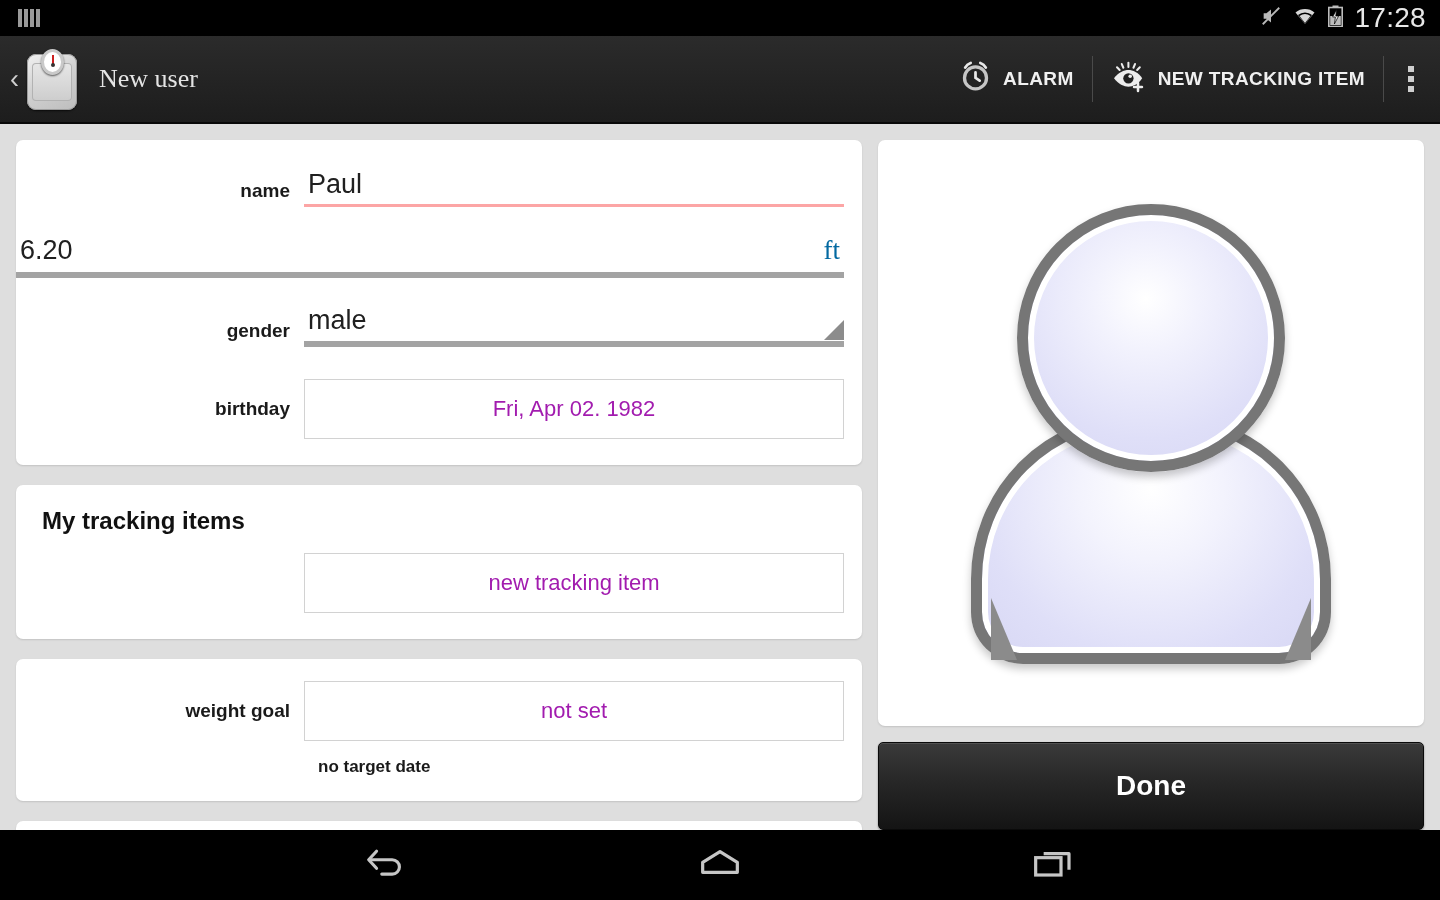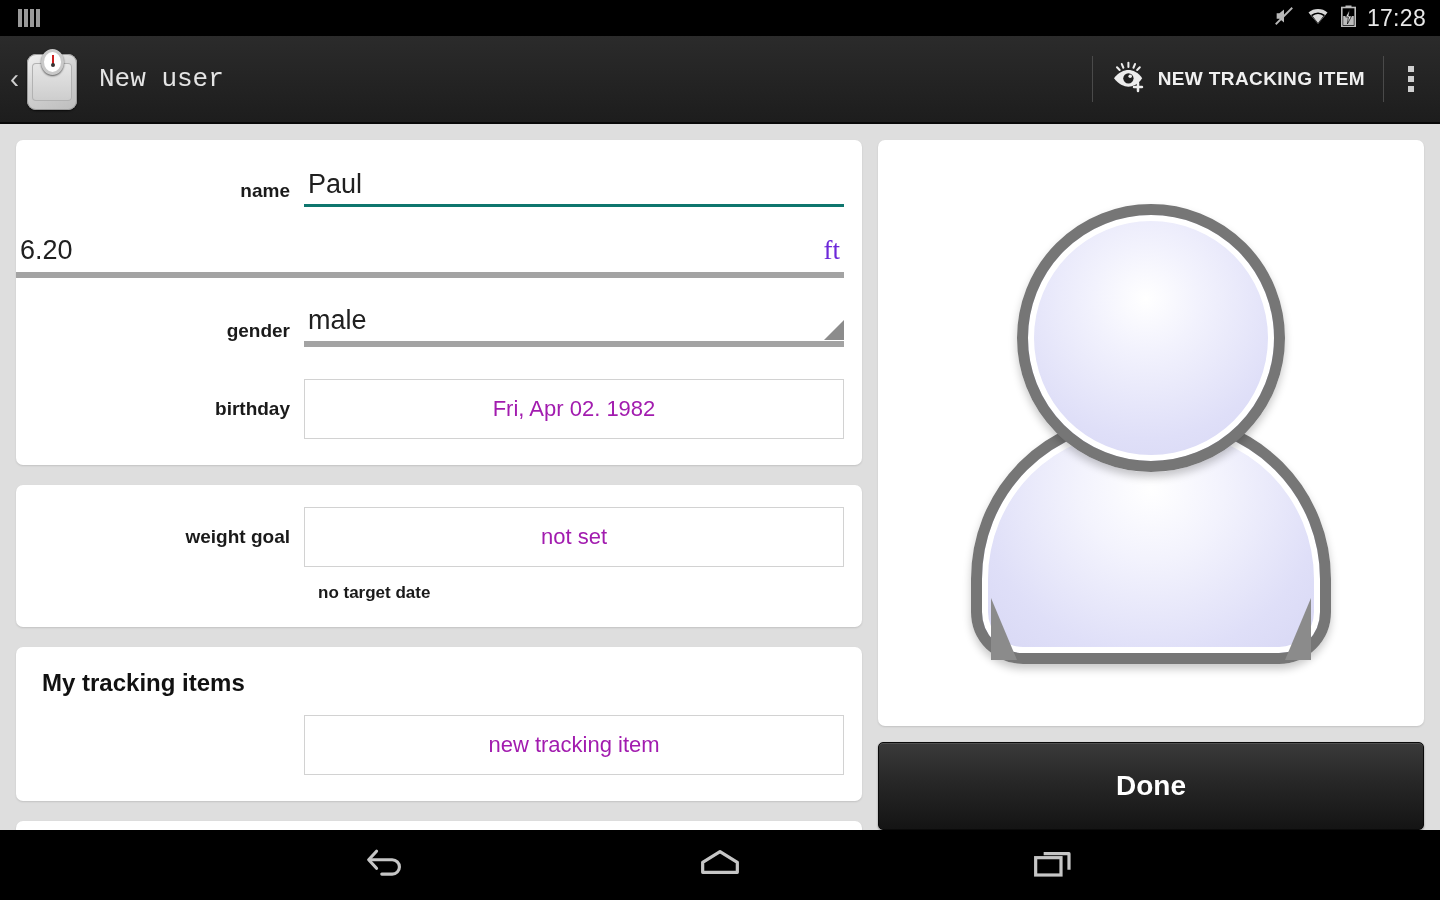--- a/index.html
+++ b/index.html
@@ -29,21 +29,21 @@
     align-items: center;
     justify-content: space-between;
     padding: 0 14px 0 18px;
   }
   .status-left { display: flex; align-items: center; gap: 10px; }
   .status-right { display: flex; align-items: center; gap: 11px; }
   .notif-bars { display: flex; gap: 2px; align-items: flex-end; height: 18px; }
   .notif-bars i { display: block; width: 4px; height: 18px; background: #9a9a9a; }
   .status-time {
     color: #e8e8e8;
-    font-size: 23px;
+    font-size: 28px;
     letter-spacing: .3px;
     font-family: "Liberation Sans", sans-serif;
   }
 
   
   #action-bar {
     position: absolute;
     top: 36px; left: 0;
     width: 1440px; height: 88px;
     background: #1f1f1f;
@@ -101,21 +101,21 @@
     left: 50%; top: 11px;
     width: 4px; height: 4px;
     border-radius: 50%;
     background: #333;
     transform: translateX(-50%);
   }
   #ab-title {
     color: #e4e4e4;
     font-size: 26px;
     margin-left: 18px;
-    font-family: Liberation Mono, monospace;
+    font-family: Liberation Serif, serif;
   }
   #ab-actions {
     margin-left: auto;
     display: flex;
     align-items: stretch;
     height: 58px;
   }
   .ab-action {
     display: flex;
     align-items: center;
@@ -188,25 +188,25 @@
   
   .u-input {
     position: relative;
     flex: 1;
     margin-right: 18px;
     padding: 2px 4px 6px 4px;
     border-bottom: 6px solid #a3a3a3;
     display: flex;
     align-items: baseline;
   }
-  .u-input.focused { border-bottom: 3px solid #0f766e; }
+  .u-input.focused { border-bottom: 3px solid #fca5a5; }
   .u-input .unit {
     margin-left: auto;
     font-size: 27px;
-    color: #6d28d9;
+    color: #0369a1;
     font-family: "Liberation Serif", serif;
   }
   .spinner-tri {
     position: absolute;
     right: 0; bottom: 1px;
     width: 0; height: 0;
     border-style: solid;
     border-width: 0 0 20px 20px;
     border-color: transparent transparent #8c8c8c transparent;
   }
@@ -370,20 +370,31 @@
       <span class="scale-dial">
         <span class="scale-needle"></span>
         <span class="scale-hub"></span>
       </span>
     </span>
 
     <span id="ab-title">New user</span>
 
     <div id="ab-actions">
 
+      <div class="ab-action">
+        <span>
+          <svg width="33" height="33" viewBox="0 0 24 24">
+            <circle cx="12" cy="13" r="8" class="ico-line" stroke="#e9e9e9"></circle>
+            <path d="M12 9v4l3 2" stroke="#e9e9e9" stroke-width="2" fill="none" stroke-linecap="round"></path>
+            <path d="M4.5 5.5 A7 7 0 0 1 8.5 2.2" stroke="#e9e9e9" stroke-width="2" fill="none" stroke-linecap="round"></path>
+            <path d="M19.5 5.5 A7 7 0 0 0 15.5 2.2" stroke="#e9e9e9" stroke-width="2" fill="none" stroke-linecap="round"></path>
+          </svg>
+        </span>
+        <span>ALARM</span>
+      </div>
 
       <div class="ab-sep"></div>
 
       <div class="ab-action">
         <span>
           <svg width="36" height="33" viewBox="0 0 30 26">
             <path d="M2.5 14.5 C6 9.5 11 7.5 14.5 7.5 C18 7.5 23 9.5 26 14.5 C23 19.5 18 21.5 14.5 21.5 C11 21.5 6 19.5 2.5 14.5 Z" fill="#ececec"></path>
             <circle cx="14.5" cy="14.5" r="4.3" fill="#1f1f1f"></circle>
             <circle cx="16" cy="12.8" r="1.5" fill="#ececec"></circle>
             <g stroke="#ececec" stroke-width="1.7" stroke-linecap="round">
@@ -439,34 +450,34 @@
             <span class="spinner-tri"></span>
           </div>
         </div>
 
         <div class="row" style="align-items: center; margin-top: 22px;">
           <div class="flabel" style="padding-bottom:0;">birthday</div>
           <div class="box-btn">Fri, Apr 02. 1982</div>
         </div>
       </div>
 
-      <div class="card" style="padding: 22px 0 24px 0;">
-        <div class="row" style="align-items:center;">
-          <div class="flabel" style="padding-bottom:0;">weight goal</div>
-          <div class="box-btn">not set</div>
-        </div>
-        <div style="margin: 16px 0 0 302px;" class="small-bold">no target date</div>
-      </div>
-
       <div class="card" style="padding: 22px 0 26px 0;">
         <div class="card-title" style="margin: 0 0 18px 26px;">My tracking items</div>
         <div class="row" style="align-items:center;">
           <div class="flabel" style="padding-bottom:0;"></div>
           <div class="box-btn">new tracking item</div>
         </div>
+      </div>
+
+      <div class="card" style="padding: 22px 0 24px 0;">
+        <div class="row" style="align-items:center;">
+          <div class="flabel" style="padding-bottom:0;">weight goal</div>
+          <div class="box-btn">not set</div>
+        </div>
+        <div style="margin: 16px 0 0 302px;" class="small-bold">no target date</div>
       </div>
 
       <div class="card" style="padding: 22px 0 26px 0;">
         <div class="card-title" style="margin: 0 0 20px 26px;">My settings</div>
         <div class="row">
           <div class="flabel">weight unit</div>
           <div class="u-input">
             <span class="fval">kg - kilogram</span>
             <span class="spinner-tri"></span>
           </div>

